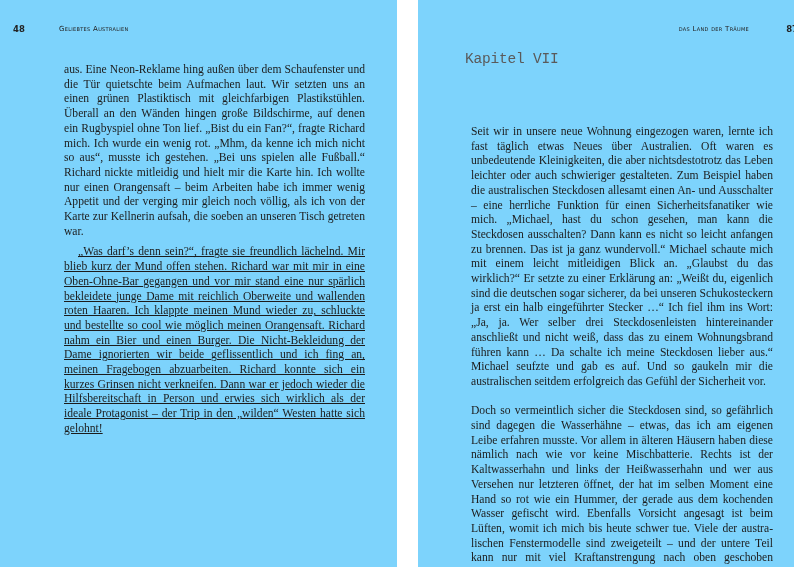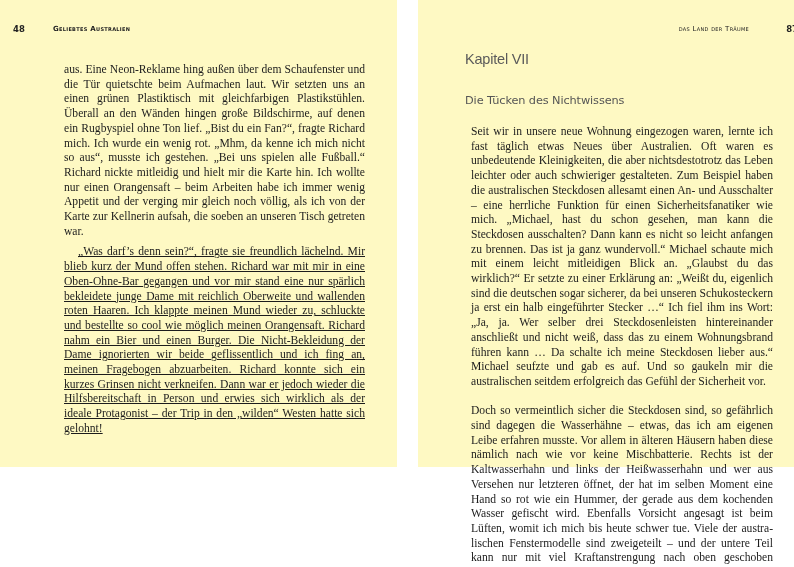--- a/index.html
+++ b/index.html
@@ -3,53 +3,53 @@
   <meta charset="utf-8">
   <style>
     html, body { margin: 0; padding: 0; }
     body {
       width: 794px; height: 567px; overflow: hidden;
       background: #ffffff;
       font-family: "DejaVu Serif", "Liberation Serif", serif;
       color: #1a1a1a;
       position: relative;
     }
-    .page { position: absolute; top: 0; height: 467px; width: 397px; background: #fef9c3; }
+    .page { position: absolute; top: 0; height: 567px; width: 397px; background: #7dd3fc; }
     .page-left { left: 0; }
     .page-right { left: 418px; }
     .folio {
       position: absolute; top: 24px;
       font-family: "DejaVu Sans", "Liberation Sans", sans-serif;
       font-weight: bold; font-size: 8.5px; color: #222;
     }
     .page-left .folio { left: 13px; }
     .page-right .folio { right: 17px; }
     .running-head {
       position: absolute; top: 25px;
       font-family: "DejaVu Sans", "Liberation Sans", sans-serif;
       font-size: 7px; letter-spacing: 0.3px; color: #222;
       font-variant: small-caps; text-transform: none;
     }
-    .page-left .running-head { left: 53px; font-weight: bold; }
+    .page-left .running-head { left: 59px; }
     .page-right .running-head { right: 66px; }
     .body-text {
       position: absolute;
       font-family: "Liberation Serif", "DejaVu Serif", serif;
       font-size: 11.6px; line-height: 14.7px;
       text-align: justify; hyphens: manual;
       color: #1c1c1c;
     }
     .page-left .body-text { left: 58px; top: 57px; width: 313px; }
     .page-right .body-text { left: 47px; top: 119px; width: 314px; }
     .body-text p { margin: 6px; }
     .body-text p.indent { text-indent: 14px; text-decoration: underline; }
     .body-text p.gap { margin-top: 14.7px; }
     .chapter-label {
       position: absolute; left: 47px; top: 51px;
-      font-family: Liberation Sans, sans-serif;
+      font-family: Liberation Mono, monospace;
       font-size: 14.5px; color: #5a5a5a; font-weight: normal;
       letter-spacing: -0.2px;
     }
     .section-title {
       position: absolute; left: 47px; top: 94px;
       font-family: "DejaVu Sans", "Liberation Sans", sans-serif;
       font-size: 11.3px; color: #555; letter-spacing: -0.1px;
     }
   </style>
 </head>
@@ -61,18 +61,17 @@
   <div class="body-text">
     <p>aus. Eine Neon-Reklame hing außen über dem Schaufenster und die Tür quietschte beim Aufmachen laut. Wir setzten uns an einen grünen Plastiktisch mit gleichfarbigen Plastikstühlen. Überall an den Wänden hingen große Bildschirme, auf denen ein Rugbyspiel ohne Ton lief. „Bist du ein Fan?“, fragte Richard mich. Ich wurde ein wenig rot. „Mhm, da kenne ich mich nicht so aus“, musste ich gestehen. „Bei uns spielen alle Fußball.“ Richard nickte mitleidig und hielt mir die Karte hin. Ich wollte nur einen Orangensaft – beim Arbeiten habe ich immer wenig Appetit und der verging mir gleich noch völlig, als ich von der Karte zur Kellnerin aufsah, die soeben an unseren Tisch getreten war.</p>
     <p class="indent">„Was darf’s denn sein?“, fragte sie freundlich lächelnd. Mir blieb kurz der Mund offen stehen. Richard war mit mir in eine Oben-Ohne-Bar gegangen und vor mir stand eine nur spärlich bekleidete junge Dame mit reichlich Oberweite und wallenden roten Haaren. Ich klappte meinen Mund wieder zu, schluckte und bestellte so cool wie möglich meinen Orangensaft. Richard nahm ein Bier und einen Burger. Die Nicht-Bekleidung der Dame ignorierten wir beide geflis­sentlich und ich fing an, meinen Fragebogen abzuarbeiten. Richard konnte sich ein kurzes Grinsen nicht verkneifen. Dann war er jedoch wieder die Hilfsbereitschaft in Person und erwies sich wirklich als der ideale Protagonist – der Trip in den „wilden“ Westen hatte sich gelohnt!</p>
   </div>
 </div>
 
 <div class="page page-right">
   <div class="running-head">das Land der Träume</div>
   <div class="folio">87</div>
   <div class="chapter-label">Kapitel VII</div>
-  <div class="section-title">Die Tücken des Nichtwissens</div>
   <div class="body-text">
     <p>Seit wir in unsere neue Wohnung eingezogen waren, lernte ich fast täglich etwas Neues über Australien. Oft waren es unbedeutende Kleinigkeiten, die aber nichtsdestotrotz das Leben leichter oder auch schwieriger gestalteten. Zum Beispiel haben die australischen Steck­dosen allesamt einen An- und Ausschalter – eine herrliche Funktion für einen Sicherheitsfanatiker wie mich. „Michael, hast du schon gesehen, man kann die Steckdosen ausschalten? Dann kann es nicht so leicht anfangen zu brennen. Das ist ja ganz wundervoll.“ Michael schaute mich mit einem leicht mitleidigen Blick an. „Glaubst du das wirklich?“ Er setzte zu einer Erklärung an: „Weißt du, eigenlich sind die deutschen sogar sicherer, da bei unseren Schukosteckern ja erst ein halb eingeführter Stecker …“ Ich fiel ihm ins Wort: „Ja, ja. Wer selber drei Steckdosenleisten hintereinander anschließt und nicht weiß, dass das zu einem Wohnungsbrand führen kann … Da schalte ich meine Steckdosen lieber aus.“ Michael seufzte und gab es auf. Und so gaukeln mir die australischen seitdem erfolgreich das Gefühl der Sicherheit vor.</p>
     <p class="gap">Doch so vermeintlich sicher die Steckdosen sind, so gefährlich sind dagegen die Wasserhähne – etwas, das ich am eigenen Leibe erfahren musste. Vor allem in älteren Häusern haben diese nämlich nach wie vor keine Mischbatterie. Rechts ist der Kaltwasserhahn und links der Heißwasserhahn und wer aus Versehen nur letzteren öffnet, der hat im selben Moment eine Hand so rot wie ein Hummer, der gerade aus dem kochenden Wasser gefischt wird. Ebenfalls Vorsicht angesagt ist beim Lüften, womit ich mich bis heute schwer tue. Viele der austra­lischen Fenstermodelle sind zweigeteilt – und der untere Teil kann nur mit viel Kraftanstrengung nach oben geschoben werden. Doch je älter die Fenster sind und je häufiger sie beim Neuanstrich über­kleistert wurden, ohne vorher abgeschliffen worden zu sein, desto sperriger sind sie. Wer sich bei dieser Anstrengung keine Muskel-</p>
   </div>
 </div>
 
 </body></html>

